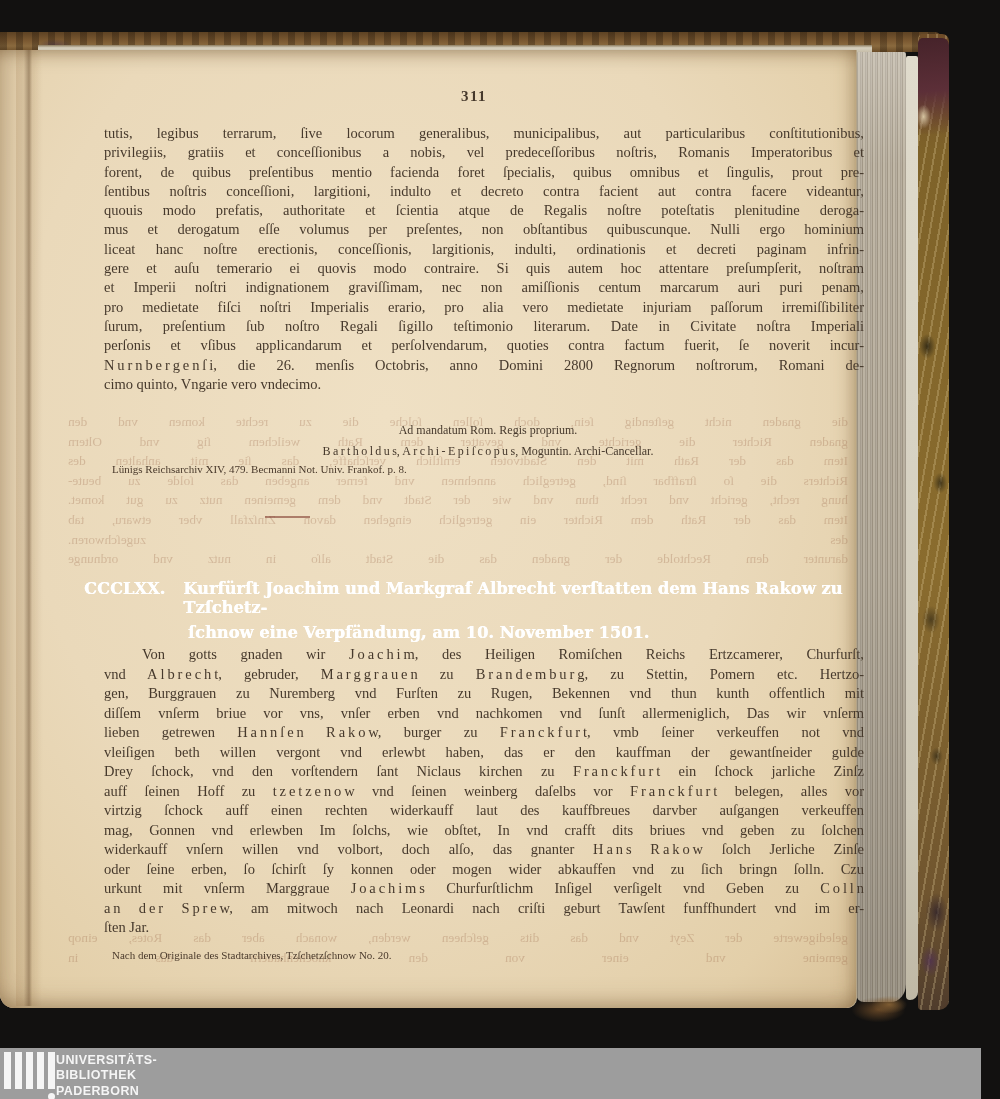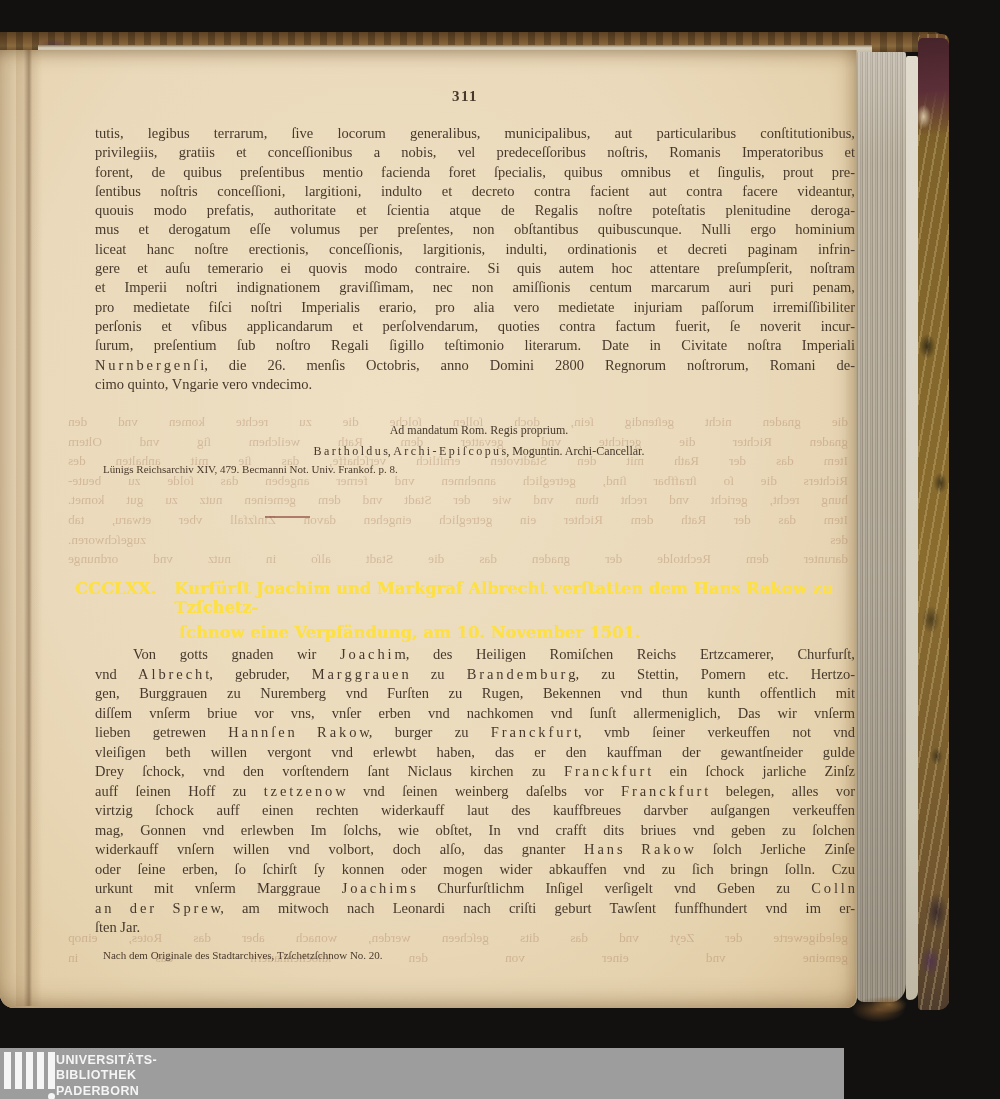--- a/index.html
+++ b/index.html
@@ -57,58 +57,58 @@
       radial-gradient(10px 16px at 18% 82%, rgba(222,206,170,.9), transparent 75%),
       linear-gradient(175deg, #46232a 0%, var(--cover-maroon,#5c2f38) 55%, rgba(94,48,57,0) 100%);
     border-radius:5px 7px 0 0;}
   .corner-wear{position:absolute;left:846px;top:991px;width:72px;height:34px;z-index:6;
     background:
       radial-gradient(24px 12px at 60% 40%, #8a6436, transparent 75%),
       radial-gradient(34px 16px at 45% 55%, #6b4a28, rgba(70,45,22,0) 80%);
     border-radius:50% 40% 60% 50%;opacity:.9;}
 
   
-  .text-layer{position:absolute;left:7px;top:0;width:856px;height:884px;z-index:7;
+  .text-layer{position:absolute;left:16px;top:0;width:856px;height:884px;z-index:7;
     color:var(--ink,#46392c);}
   .page-number{position:absolute;left:68px;top:88px;width:780px;text-align:center;
     font-size:15px;letter-spacing:1.5px;font-weight:bold;}
   .para{position:absolute;left:68px;width:780px;font-size:14.5px;}
   .para .line{line-height:19.3px;text-align:justify;text-align-last:justify;white-space:nowrap;margin-left:20px;}
   .para .line.last{text-align-last:left;white-space:normal;}
   #latin-para{top:124px;}
   #german-para{top:645px;}
   #german-para .line{line-height:19.5px;}
   #german-para .line:first-child{text-indent:38px;}
   .closing-line{position:absolute;left:68px;width:780px;text-align:center;
     font-size:12px;padding-left:28px;box-sizing:border-box;}
   #mandate-line{top:423px;}
   #signature-line{top:444px;}
   .footnote{position:absolute;left:96px;width:740px;font-size:11px;color:#4a3a2c;}
   #source-note-1{top:463px;}
   #source-note-2{top:949px;}
   .charter-heading{position:absolute;left:68px;top:579px;width:780px;
-    font-family:"DejaVu Serif",serif;font-weight:bold;color:#fde047;
+    font-family:"DejaVu Serif",serif;font-weight:bold;color:#ffffff;
     font-size:16.3px;text-shadow:.3px 0 0 currentColor;}
   .charter-heading .h-line1{display:flex;}
   .charter-heading .h-num{flex:0 0 auto;margin-right:18px;}
   .charter-heading .h-line2{margin-left:104px;margin-top:6px;}
 
   
   .ghost{position:absolute;left:68px;width:780px;z-index:6;pointer-events:none;
     font-size:13.3px;color:rgba(148,94,64,.28);filter:blur(.7px);}
   .ghost .ghost-line{line-height:19.6px;text-align:justify;text-align-last:justify;
     transform:scaleX(-1);white-space:nowrap;overflow:hidden;}
   #ghost-band-1{top:412px;}
   #ghost-band-2{top:928px;}
   .ghost-rule{position:absolute;left:265px;top:516px;width:45px;height:2px;z-index:6;
     background:rgba(128,60,46,.6);}
 
   
-  .library-band{position:absolute;left:0;top:1048px;width:836px;height:51px;z-index:10;
-    background:var(--band,#9d9d9d);padding-left:8px;}
+  .library-band{position:absolute;left:0;top:1048px;width:981px;height:51px;z-index:10;
+    background:var(--band,#9d9d9d);}
   .logo-bars{position:absolute;left:4px;top:4px;width:60px;height:46px;}
   .logo-bars .bar{position:absolute;top:0;width:7px;height:37px;background:var(--logo-white,#f5f5f5);}
   .logo-bars .dot{position:absolute;width:7px;height:7px;top:41px;background:var(--logo-white,#f5f5f5);
     border-radius:50%;}
   .band-text{position:absolute;left:56px;top:5px;color:var(--logo-white,#f5f5f5);
     font-family:"Liberation Sans",sans-serif;font-weight:bold;font-size:12.5px;
     line-height:15.3px;letter-spacing:.4px;}
 </style>
 </head>
 <body>
@@ -137,22 +137,22 @@
         <div class="line">tutis, legibus terrarum, ſive locorum generalibus, municipalibus, aut particularibus conſtitutionibus,</div>
         <div class="line">privilegiis, gratiis et conceſſionibus a nobis, vel predeceſſoribus noſtris, Romanis Imperatoribus et</div>
         <div class="line">forent, de quibus preſentibus mentio facienda foret ſpecialis, quibus omnibus et ſingulis, prout pre-</div>
         <div class="line">ſentibus noſtris conceſſioni, largitioni, indulto et decreto contra facient aut contra facere videantur,</div>
         <div class="line">quouis modo prefatis, authoritate et ſcientia atque de Regalis noſtre poteſtatis plenitudine deroga-</div>
         <div class="line">mus et derogatum eſſe volumus per preſentes, non obſtantibus quibuscunque. Nulli ergo hominium</div>
         <div class="line">liceat hanc noſtre erectionis, conceſſionis, largitionis, indulti, ordinationis et decreti paginam infrin-</div>
         <div class="line">gere et auſu temerario ei quovis modo contraire. Si quis autem hoc attentare preſumpſerit, noſtram</div>
         <div class="line">et Imperii noſtri indignationem graviſſimam, nec non amiſſionis centum marcarum auri puri penam,</div>
         <div class="line">pro medietate fiſci noſtri Imperialis erario, pro alia vero medietate injuriam paſſorum irremiſſibiliter</div>
+        <div class="line">ſurum, preſentium ſub noſtro Regali ſigillo teſtimonio literarum. Date in Civitate noſtra Imperiali</div>
         <div class="line">perſonis et vſibus applicandarum et perſolvendarum, quoties contra factum fuerit, ſe noverit incur-</div>
-        <div class="line">ſurum, preſentium ſub noſtro Regali ſigillo teſtimonio literarum. Date in Civitate noſtra Imperiali</div>
         <div class="line">N u r n b e r g e n ſ i, die 26. menſis Octobris, anno Domini 2800 Regnorum noſtrorum, Romani de-</div>
         <div class="line last">cimo quinto, Vngarie vero vndecimo.</div>
       </div>
 
     <div class="closing-line" id="mandate-line">Ad mandatum Rom. Regis proprium.</div>
     <div class="closing-line" id="signature-line">B a r t h o l d u s, A r c h i - E p i ſ c o p u s, Moguntin. Archi-Cancellar.</div>
 
     <div class="footnote" id="source-note-1">Lünigs Reichsarchiv XIV, 479.  Becmanni Not. Univ. Frankof. p. 8.</div>
 
     <div class="charter-heading">

